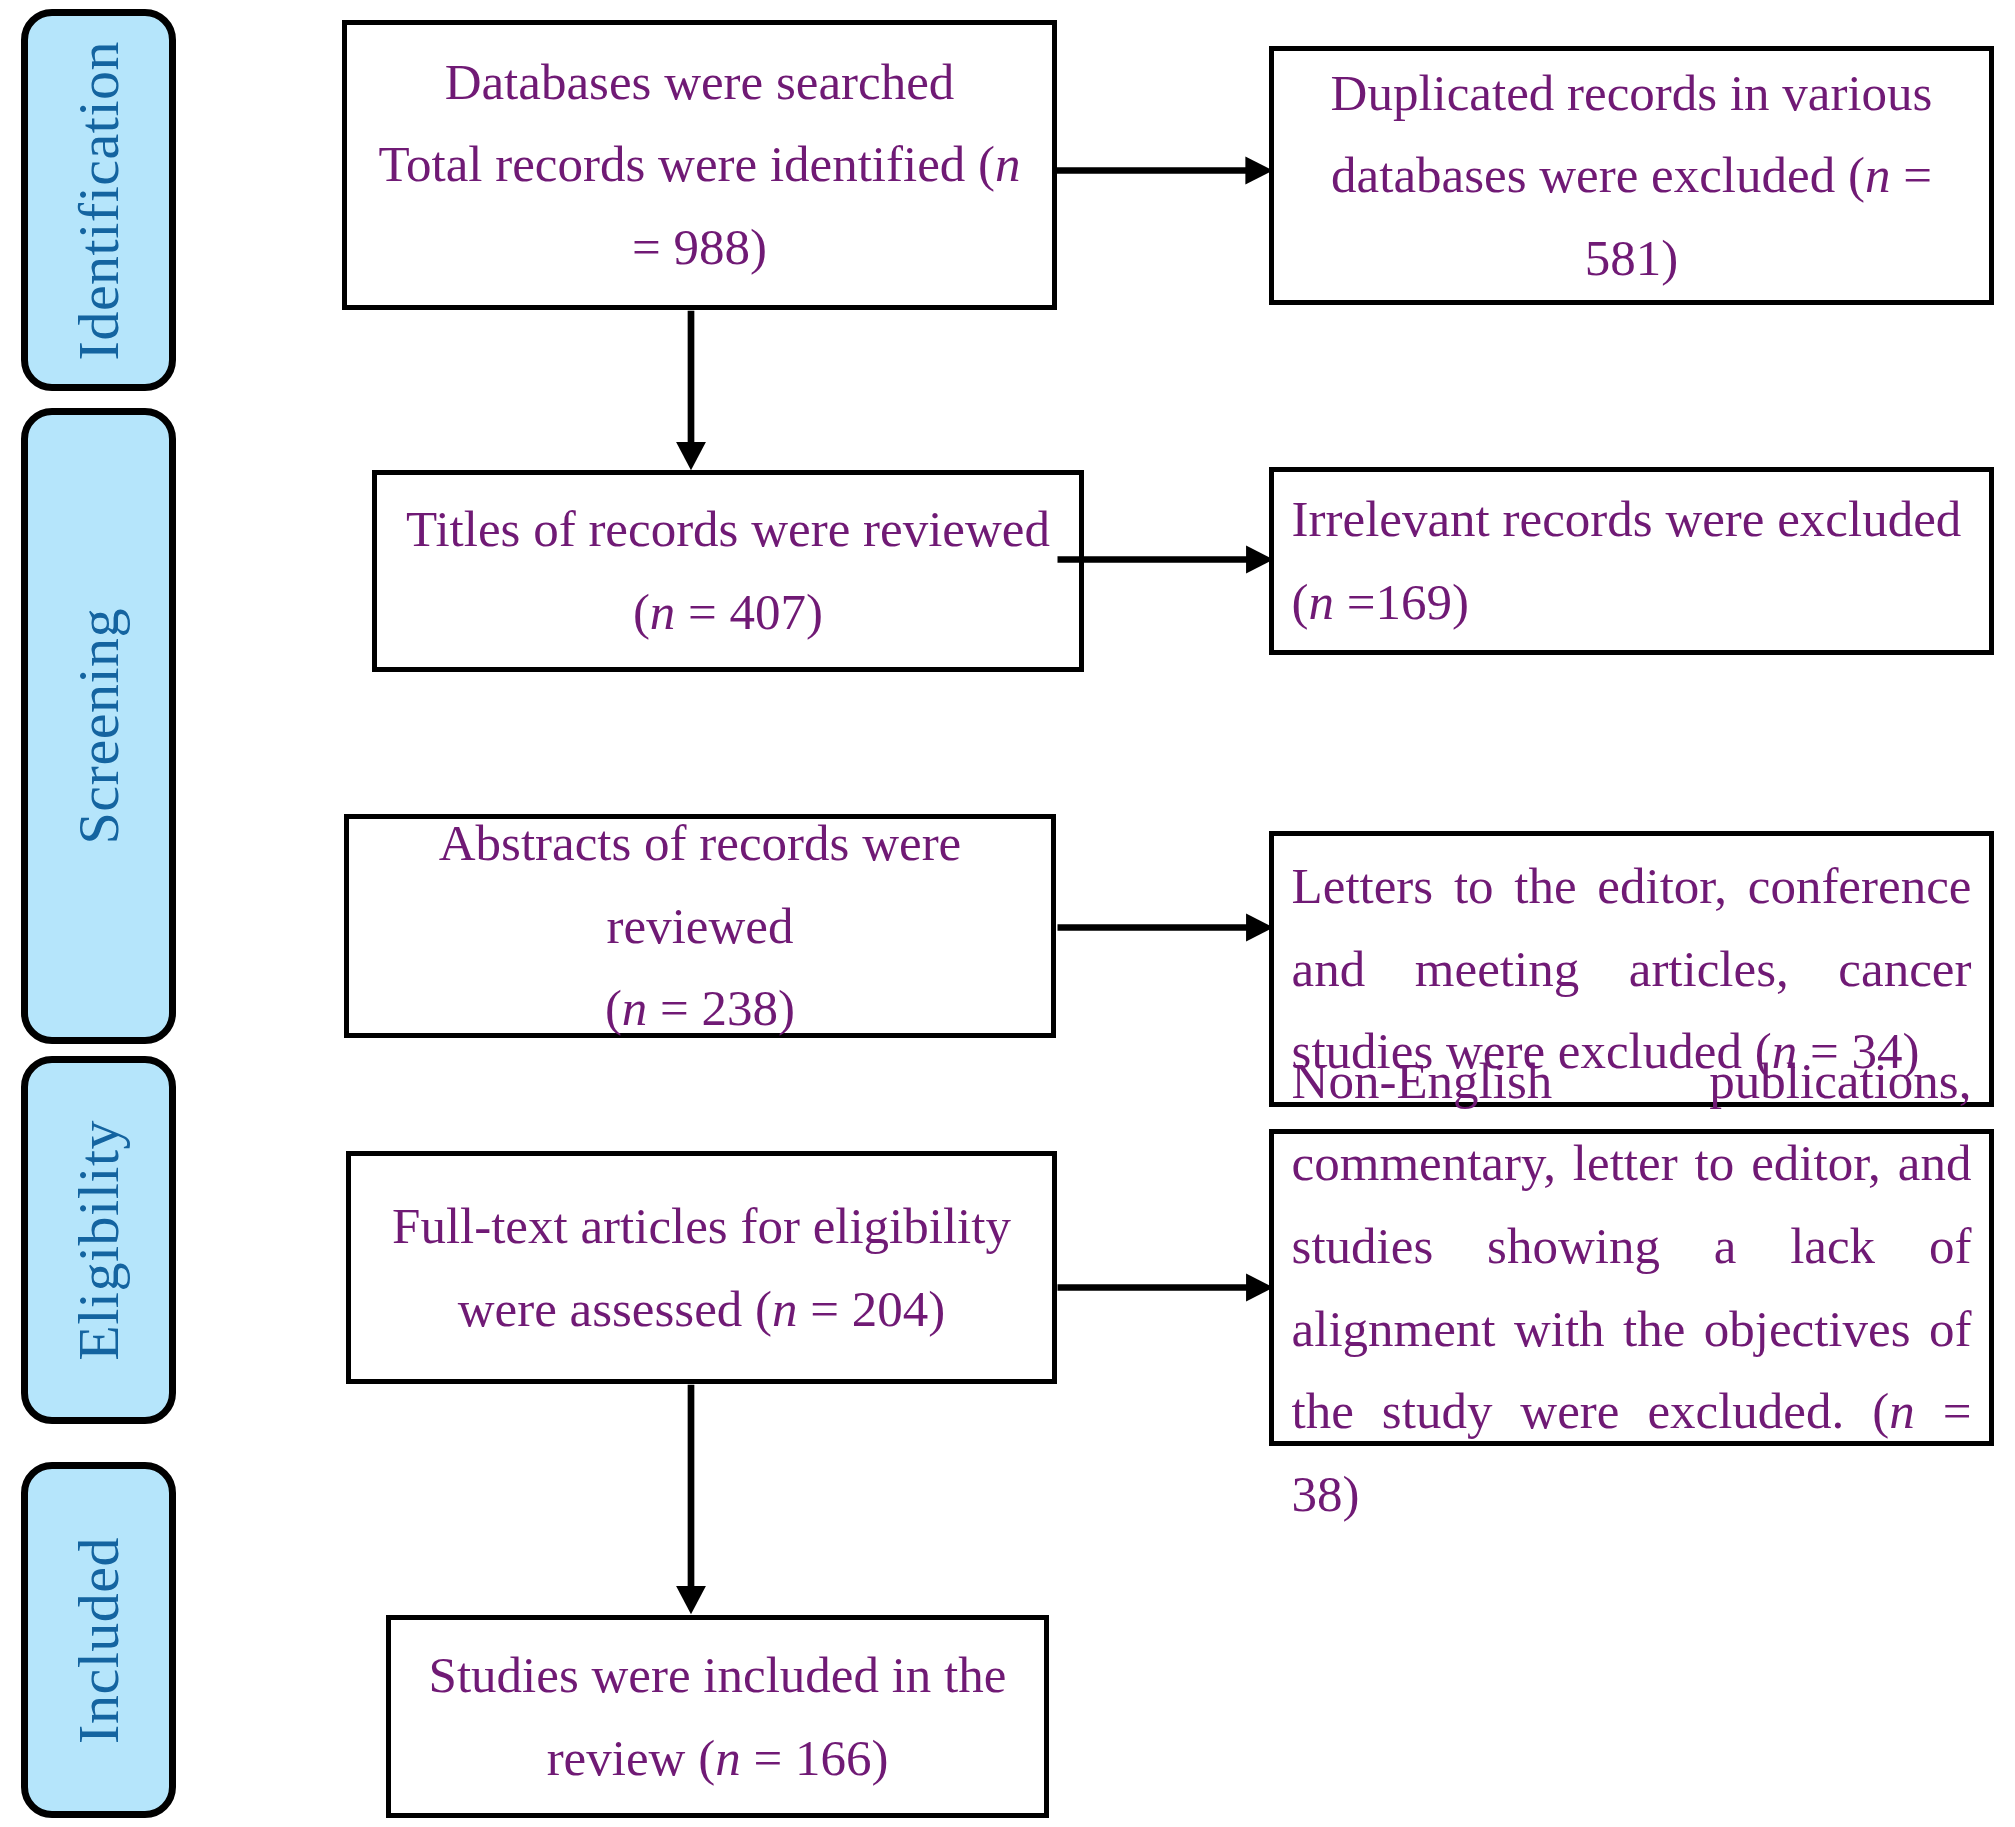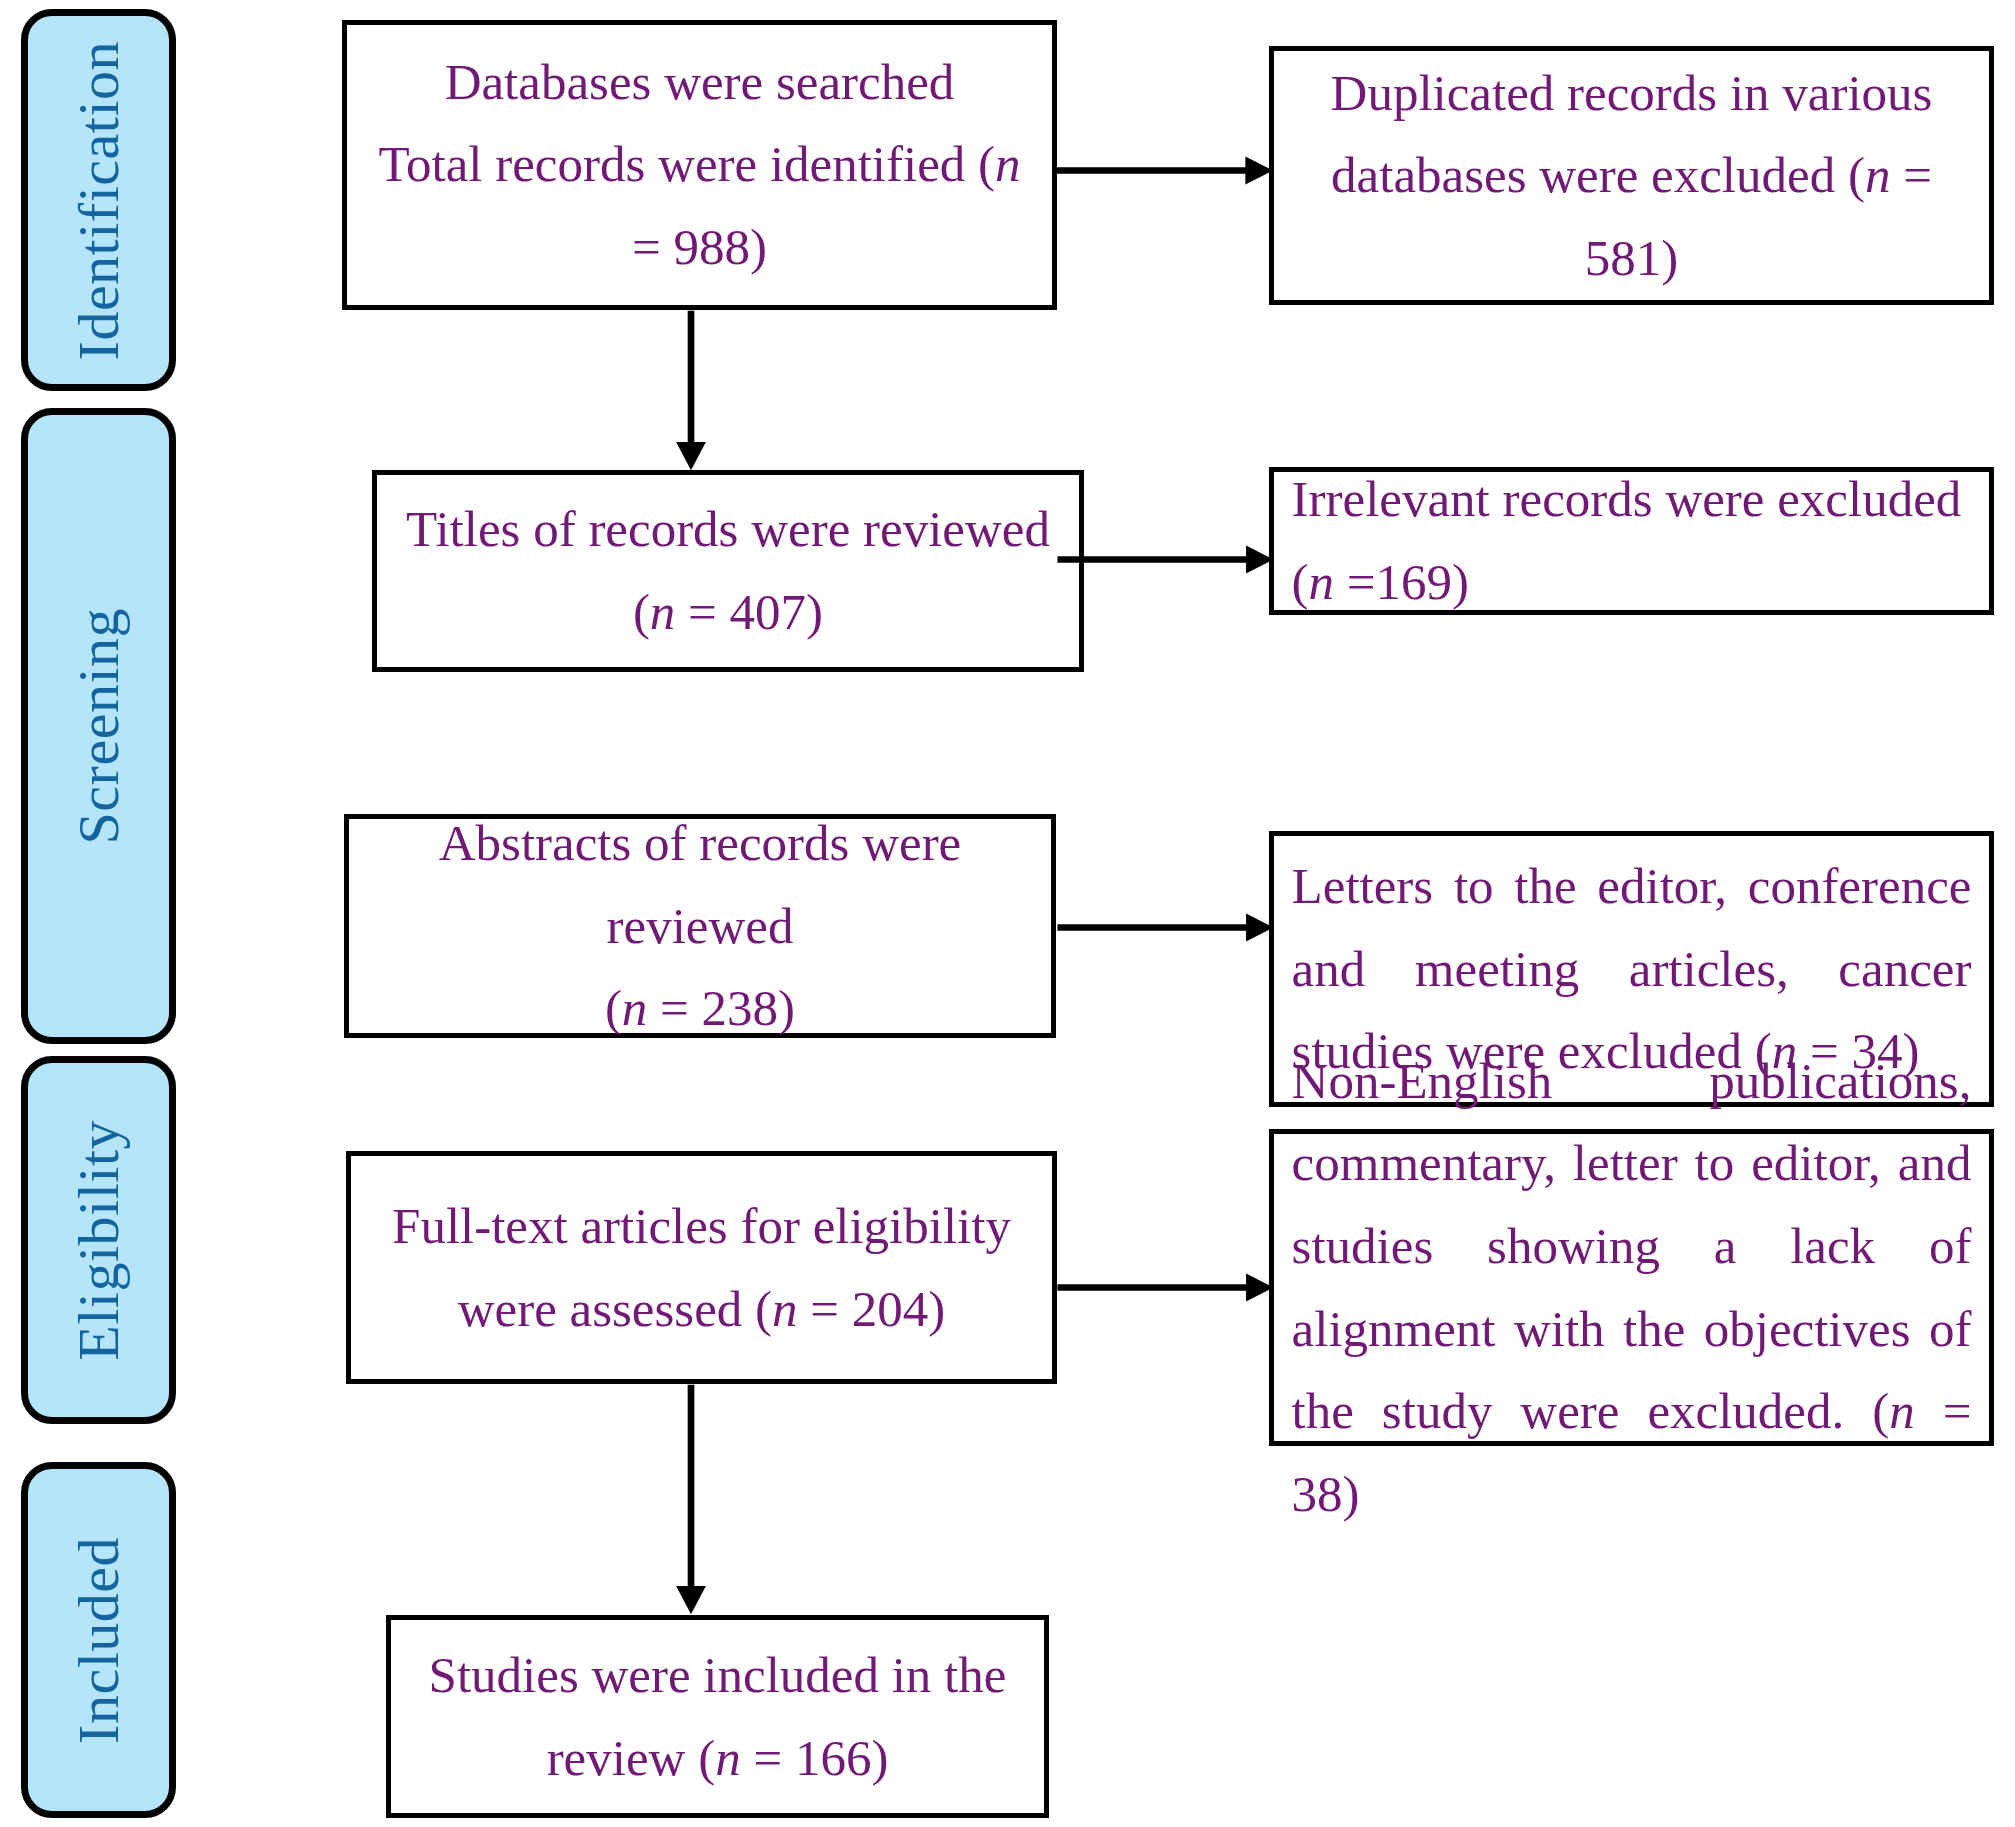--- a/index.html
+++ b/index.html
@@ -110,21 +110,21 @@
       <polygon points="6,255 64,255 35,310" fill="#000"></polygon>
     </svg>
   </div>
 
   <div class="fbox center" style="left:344px; top:470px; width:712px; height:202px;margin-left:28px;">
     <div class="ftext">
       <span>Titles of records were reviewed (</span><span class="ital">n</span><span> = 407)</span>
     </div>
   </div>
 
-  <div class="fbox left" style="left:1269px; top:467px; width:725px; height:148px;">
+  <div class="fbox left" style="left:1269px; top:467px; width:725px; height:188px;">
     <div class="ftext">
       <span>Irrelevant records were excluded (</span><span class="ital">n</span><span> =169)</span>
     </div>
   </div>
 
   <div class="conn" style="left:1057px; top:544px; width:218px; height:31px;">
     <svg width="218" height="31" viewBox="0 0 420 60">
       <line x1="0" y1="30" x2="370" y2="30" stroke="#000" stroke-width="13"></line>
       <polygon points="365,3 418,30 365,57" fill="#000"></polygon>
     </svg>

